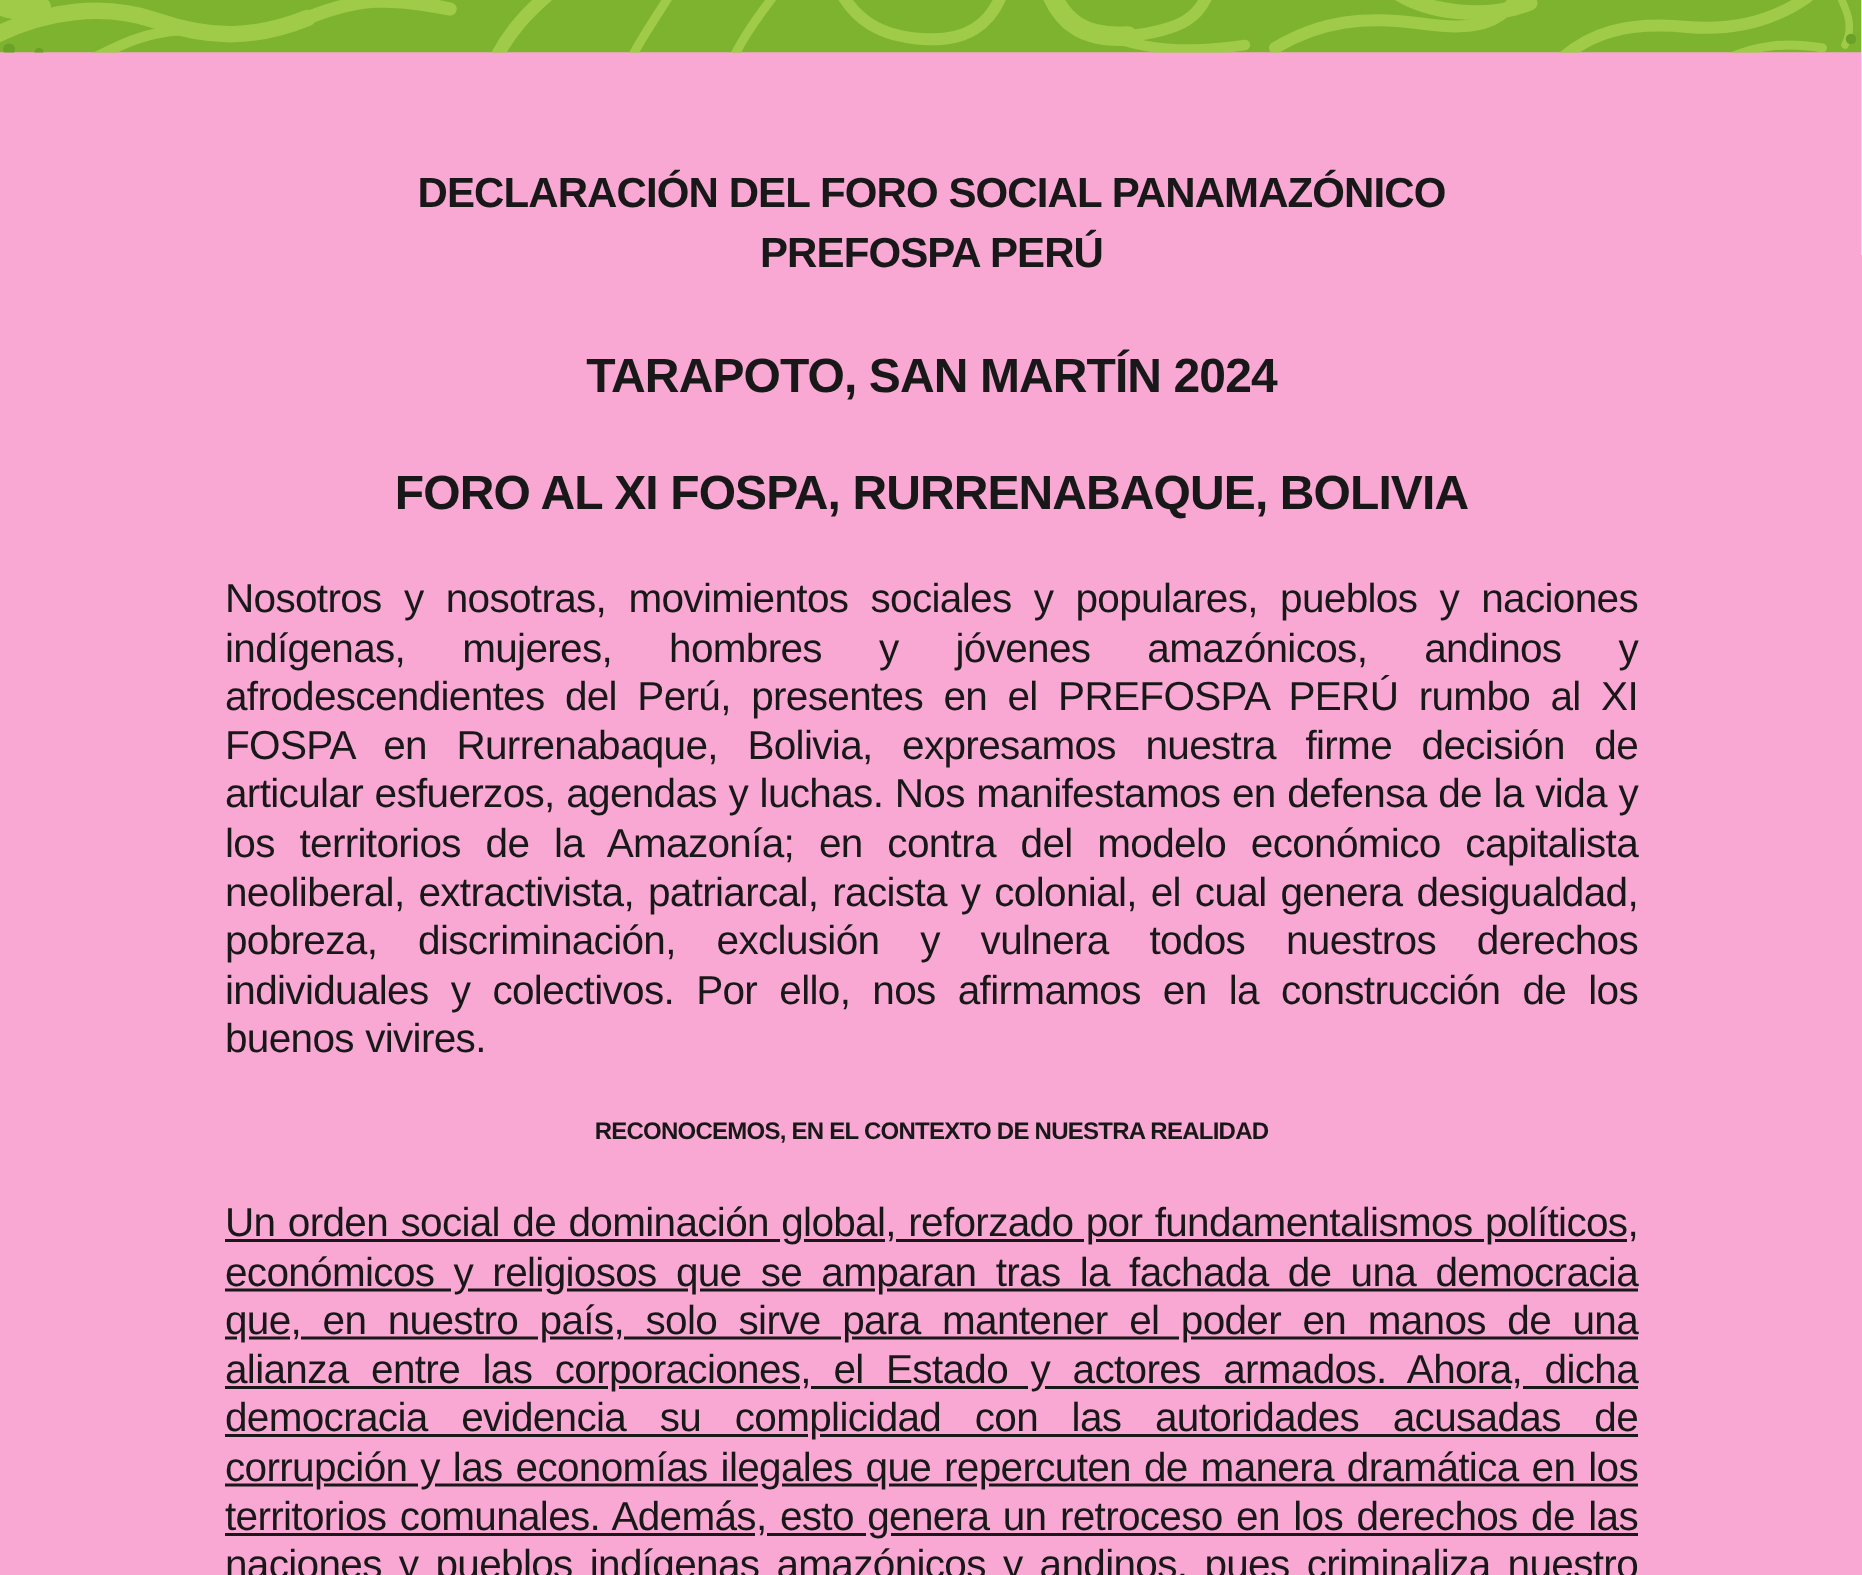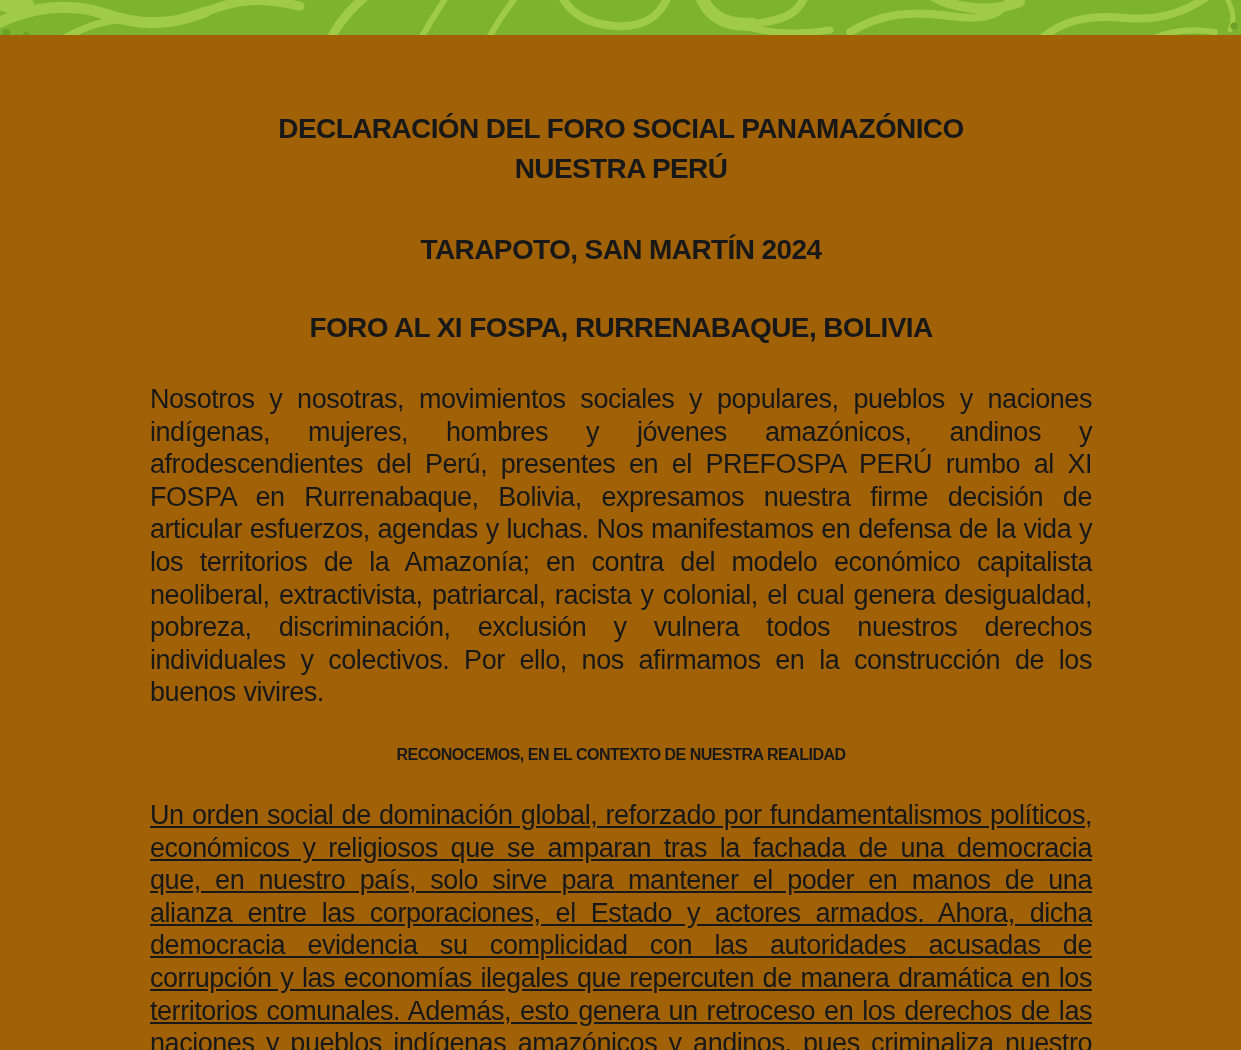--- a/index.html
+++ b/index.html
@@ -1,21 +1,21 @@
 <!DOCTYPE html>
 <html><head>
 <meta charset="utf-8">
 <style>
   * { margin: 0; padding: 0; box-sizing: border-box; }
   html, body { background: #ffffff; }
   .page {
     position: relative;
     width: 1241px;
     height: 1050px;
-    background: #a16207;
+    background: #f9a8d4;
     overflow: hidden;
     font-family: "Liberation Sans", sans-serif;
     color: #181818;
   }
   .banner {
     width: 1241px;
     height: 35px;
     overflow: hidden;
     line-height: 0;
   }
@@ -29,21 +29,21 @@
     text-align: center;
     font-weight: bold;
     font-size: 28px;
     line-height: 40px;
     letter-spacing: -0.6px;
   }
   .title-line { display: block; }
   .subhead {
     text-align: center;
     font-weight: bold;
-    font-size: 28px;
+    font-size: 32px;
     line-height: 40px;
     letter-spacing: -0.6px;
   }
   .subhead.event { margin-top: 41px; }
   .subhead.route { margin-top: 38px; }
   .para {
     margin-top: 35px;
     text-align: justify;
     font-size: 27px;
     line-height: 32.6px;
@@ -91,21 +91,21 @@
         <circle cx="26" cy="35" r="3"></circle>
         <circle cx="1234" cy="26" r="3.5"></circle>
       </g>
     </svg>
   </div>
 
   <main class="content">
 
     <h1 class="title">
       <span class="title-line">DECLARACIÓN DEL FORO SOCIAL PANAMAZÓNICO</span>
-      <span class="title-line">NUESTRA PERÚ</span>
+      <span class="title-line">PREFOSPA PERÚ</span>
     </h1>
 
     <h2 class="subhead event">TARAPOTO, SAN MARTÍN 2024</h2>
 
     <h2 class="subhead route">FORO AL XI FOSPA, RURRENABAQUE, BOLIVIA</h2>
 
     <p class="para intro">Nosotros y nosotras, movimientos sociales y populares, pueblos y naciones indígenas, mujeres, hombres y jóvenes amazónicos, andinos y afrodescendientes del Perú, presentes en el PREFOSPA PERÚ rumbo al XI FOSPA en Rurrenabaque, Bolivia, expresamos nuestra firme decisión de articular esfuerzos, agendas y luchas. Nos manifestamos en defensa de la vida y los territorios de la Amazonía; en contra del modelo económico capitalista neoliberal, extractivista, patriarcal, racista y colonial, el cual genera desigualdad, pobreza, discriminación, exclusión y vulnera todos nuestros derechos individuales y colectivos. Por ello, nos afirmamos en la construcción de los buenos vivires.</p>
 
     <h3 class="section-heading">RECONOCEMOS, EN EL CONTEXTO DE NUESTRA REALIDAD</h3>
 

